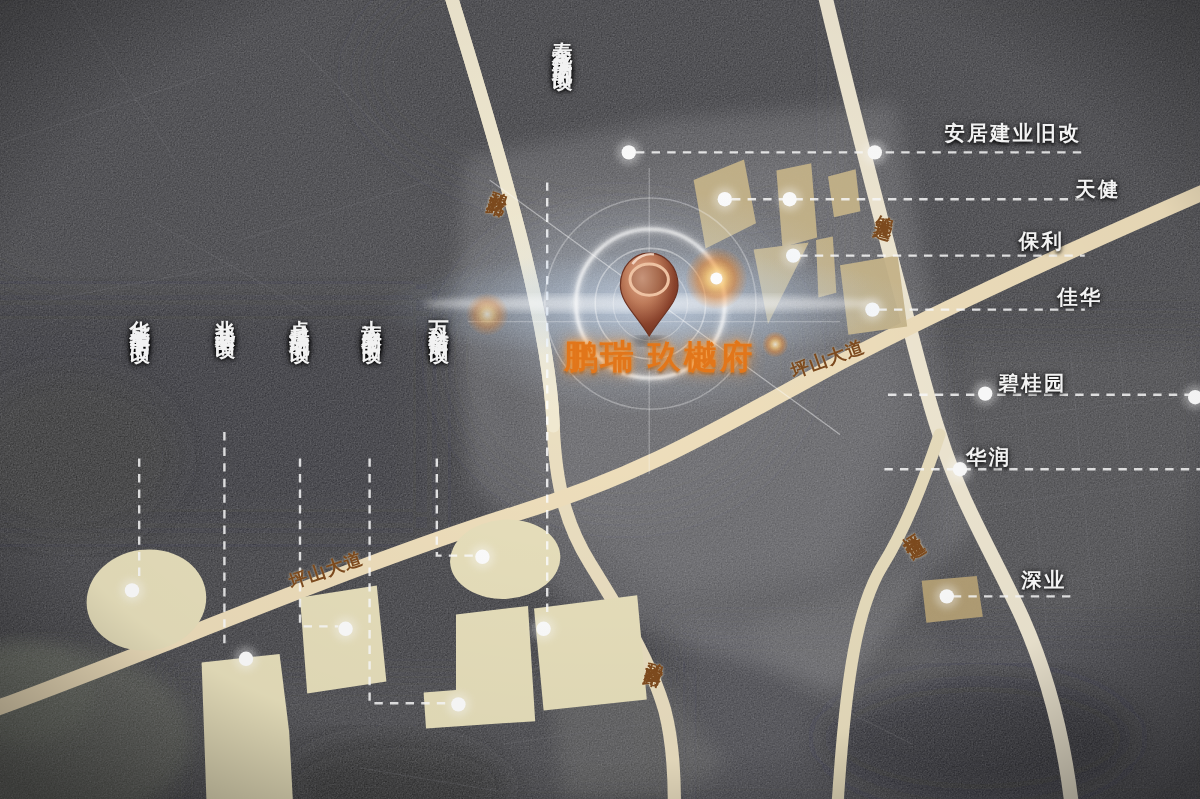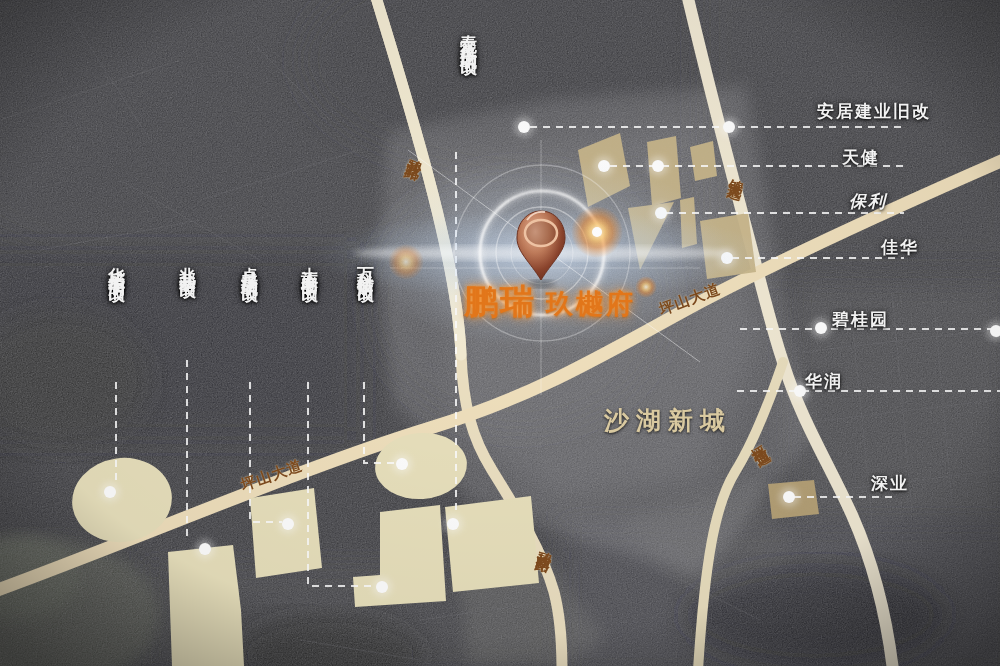--- a/index.html
+++ b/index.html
@@ -16,21 +16,21 @@
   .roadlbl{position:absolute;color:#7c4a1e;font-weight:bold;z-index:25;
        text-shadow:0 0 2px rgba(240,228,196,.8);white-space:nowrap;}
   .roadlbl.vert{writing-mode:vertical-rl;text-orientation:upright;font-size:15px;letter-spacing:2px;line-height:1;}
   .roadlbl.horz{font-size:15px;letter-spacing:1px;}
   #area-label{position:absolute;left:604px;top:404px;z-index:30;
        color:#d9c9a0;font-size:25px;font-weight:bold;letter-spacing:7px;
        text-shadow:0 1px 3px rgba(0,0,0,.8);}
   #project-title{position:absolute;left:438px;top:279px;width:224px;z-index:40;
        text-align:center;color:#e2761a;font-weight:bold;white-space:nowrap;
        text-shadow:0 0 12px rgba(255,150,50,.85),0 0 4px rgba(255,170,80,.9),0 1px 2px rgba(90,40,0,.6);}
-  #project-title .brand{font-size:34px;letter-spacing:2px;}
+  #project-title .brand{font-size:28px;letter-spacing:2px;}
   #project-title .name{font-size:27px;letter-spacing:3px;margin-left:10px;margin-top:28px;}
 </style>
 </head>
 <body>
 
 <div id="stage">
 
   <svg width="1000" height="666" viewBox="0 0 1000 666">
     <defs>
       <filter id="b8">
@@ -236,34 +236,33 @@
     <rect width="1000" height="666" fill="url(#vignGrad)"></rect>
   </svg>
 
   <div class="lbl vlbl" style="left:460px;top:22px;">泰富华汤坑旧改</div>
   <div class="lbl vlbl" style="left:108px;top:253px;">华盛华润旧改</div>
   <div class="lbl vlbl" style="left:179px;top:253px;">兆邦基旧改</div>
   <div class="lbl vlbl" style="left:241px;top:253px;">卓越汤坑旧改</div>
   <div class="lbl vlbl" style="left:301px;top:253px;">大族老围旧改</div>
   <div class="lbl vlbl" style="left:357px;top:253px;">万科楼角旧改</div>
 
-  <div class="lbl hlbl" style="left:817px;top:100px;">安居建业旧改</div>
-  <div class="lbl hlbl" style="left:842px;top:146px;font-family:Liberation Mono, monospace;">天健</div>
-  <div class="lbl hlbl" style="left:849px;top:190px;font-style:italic;">保利</div>
+  <div class="lbl hlbl" style="left:787px;top:100px;">安居建业旧改</div>
+  <div class="lbl hlbl" style="left:896px;top:146px;font-family:Liberation Mono, monospace;">天健</div>
+  <div class="lbl hlbl" style="left:849px;top:190px;">保利</div>
   <div class="lbl hlbl" style="left:881px;top:236px;">佳华</div>
   <div class="lbl hlbl" style="left:832px;top:308px;">碧桂园</div>
   <div class="lbl hlbl" style="left:805px;top:370px;">华润</div>
-  <div class="lbl hlbl" style="left:851px;top:472px;margin-left:20px;">深业</div>
+  <div class="lbl hlbl" style="left:851px;top:472px;">深业</div>
 
   <div class="roadlbl vert" style="left:412px;top:148px;transform:rotate(18deg);">碧沙北路</div>
   <div class="roadlbl vert" style="left:733px;top:168px;transform:rotate(15deg);">锦龙大道</div>
   <div class="roadlbl horz" style="left:240px;top:466px;transform:rotate(-19deg);">坪山大道</div>
   <div class="roadlbl horz" style="left:658px;top:290px;transform:rotate(-20deg);">坪山大道</div>
   <div class="roadlbl vert" style="left:541px;top:540px;transform:rotate(14deg);">碧沙南路</div>
   <div class="roadlbl vert" style="left:744px;top:436px;transform:rotate(-32deg);">坪盐通道</div>
 
-  <div id="area-label">沙湖新城</div>
 
   <div id="project-title">
     <span class="brand">鹏瑞</span><span class="name">玖樾府</span>
   </div>
 
 </div>
 
 </body></html>

